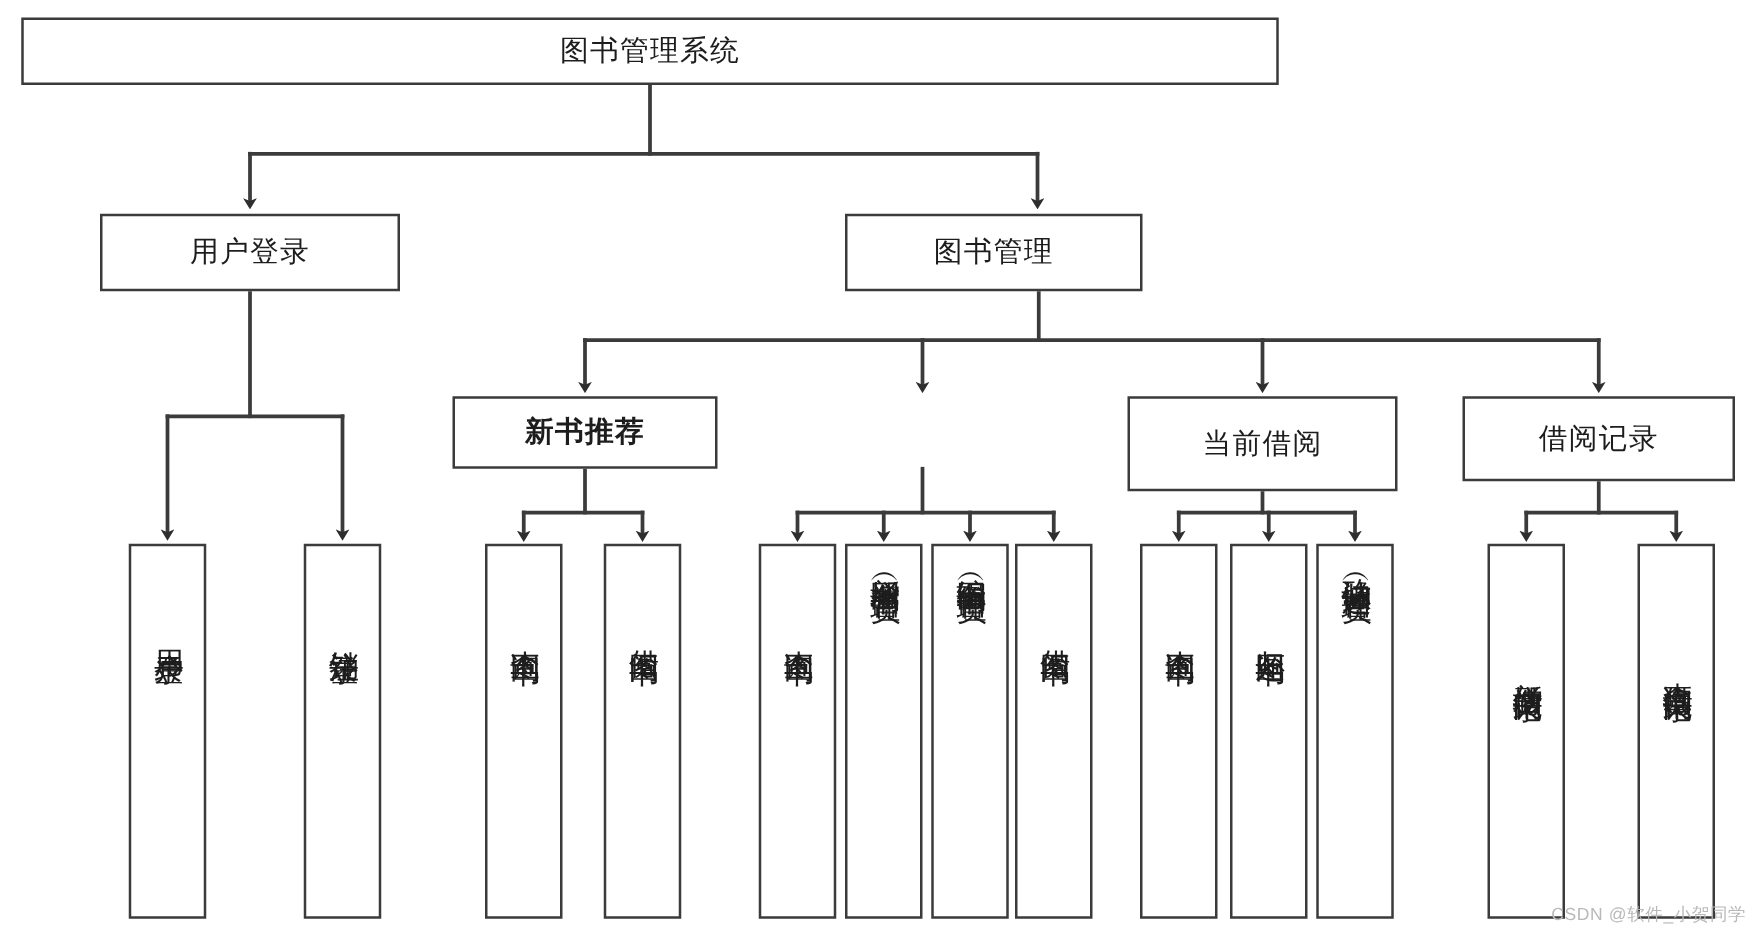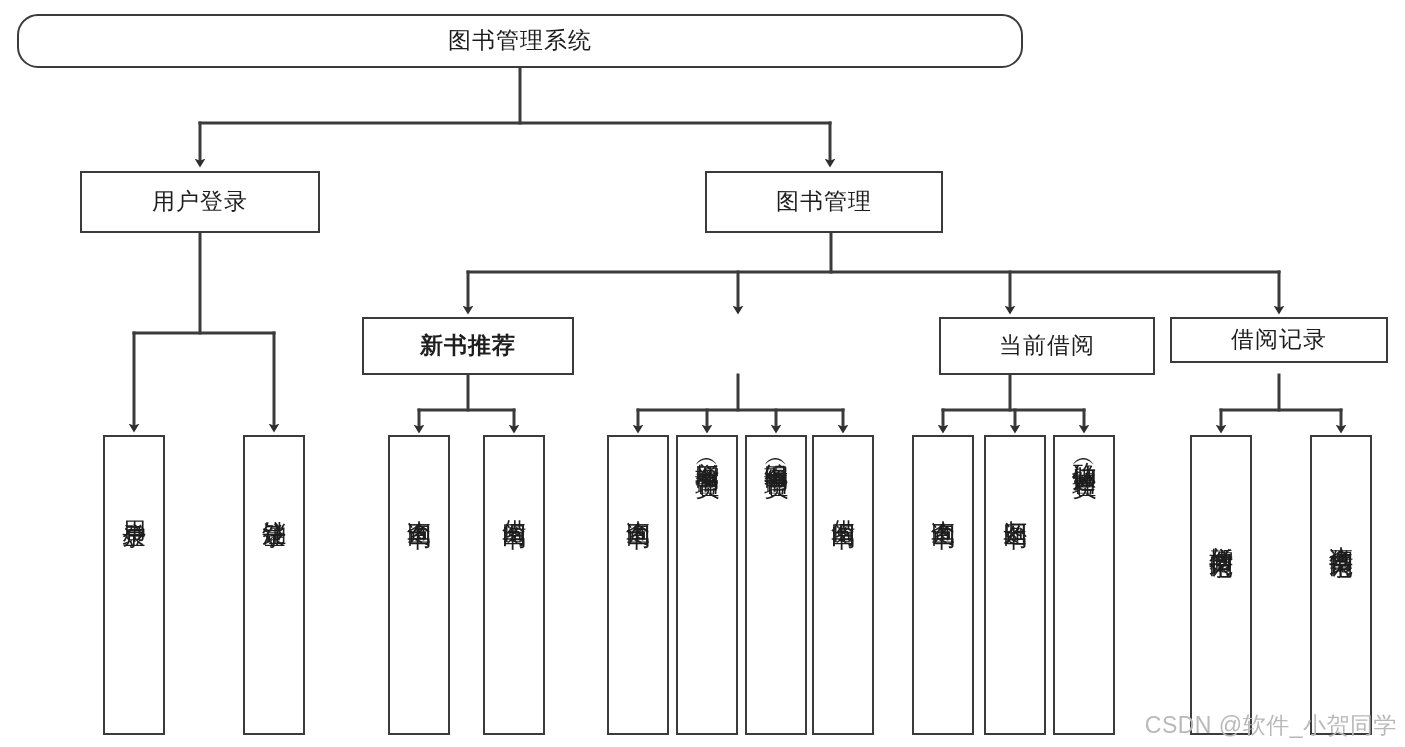--- a/index.html
+++ b/index.html
@@ -56,21 +56,21 @@
   .node-v.mid .label {
     padding-top: 58px;
   }
   .node-v.midshort .label {
     padding-top: 84px;
   }
   #watermark {
     position: absolute;
     right: 8px;
     bottom: 6px;
-    font-size: 23px;
+    font-size: 14px;
     color: #b9b9b9;
     letter-spacing: 0.5px;
     white-space: nowrap;
     pointer-events: none;
   }
 </style>
 </head>
 <body>
 
 <div id="canvas">
@@ -118,38 +118,38 @@
       <path d="M1015,410 L1015,426" marker-end="url(#arrow)"></path>
       <path d="M1084,410 L1084,426" marker-end="url(#arrow)"></path>
 
       <path d="M1279,375 L1279,410"></path>
       <path d="M1221,410 L1341,410"></path>
       <path d="M1221,410 L1221,426" marker-end="url(#arrow)"></path>
       <path d="M1341,410 L1341,426" marker-end="url(#arrow)"></path>
     </g>
   </svg>
 
-  <div class="node node-h" style="left:17px; top:14px; width:1006px; height:54px;border-radius:21px;">
+  <div class="node node-h" style="left:17px; top:14px; width:1006px; height:54px;">
     <span class="label">图书管理系统</span>
   </div>
 
   <div class="node node-h" style="left:80px; top:171px; width:240px; height:62px;">
     <span class="label">用户登录</span>
   </div>
-  <div class="node node-h" style="left:705px; top:171px; width:238px; height:62px;">
+  <div class="node node-h" style="left:676px; top:171px; width:238px; height:62px;">
     <span class="label">图书管理</span>
   </div>
 
   <div class="node node-h" style="left:362px; top:317px; width:212px; height:58px;font-weight:bold;">
     <span class="label">新书推荐</span>
   </div>
-  <div class="node node-h" style="left:902px; top:317px; width:216px; height:58px;margin-left:37px;">
+  <div class="node node-h" style="left:902px; top:317px; width:216px; height:76px;">
     <span class="label">当前借阅</span>
   </div>
-  <div class="node node-h" style="left:1170px; top:317px; width:218px; height:46px;">
+  <div class="node node-h" style="left:1170px; top:317px; width:218px; height:68px;">
     <span class="label">借阅记录</span>
   </div>
 
   <div class="node node-v mid" style="left:103px; top:435px; width:62px; height:300px;">
     <span class="label">用户登录</span>
   </div>
   <div class="node node-v mid" style="left:243px; top:435px; width:62px; height:300px;">
     <span class="label">注销登录</span>
   </div>
   <div class="node node-v mid" style="left:388px; top:435px; width:62px; height:300px;">

